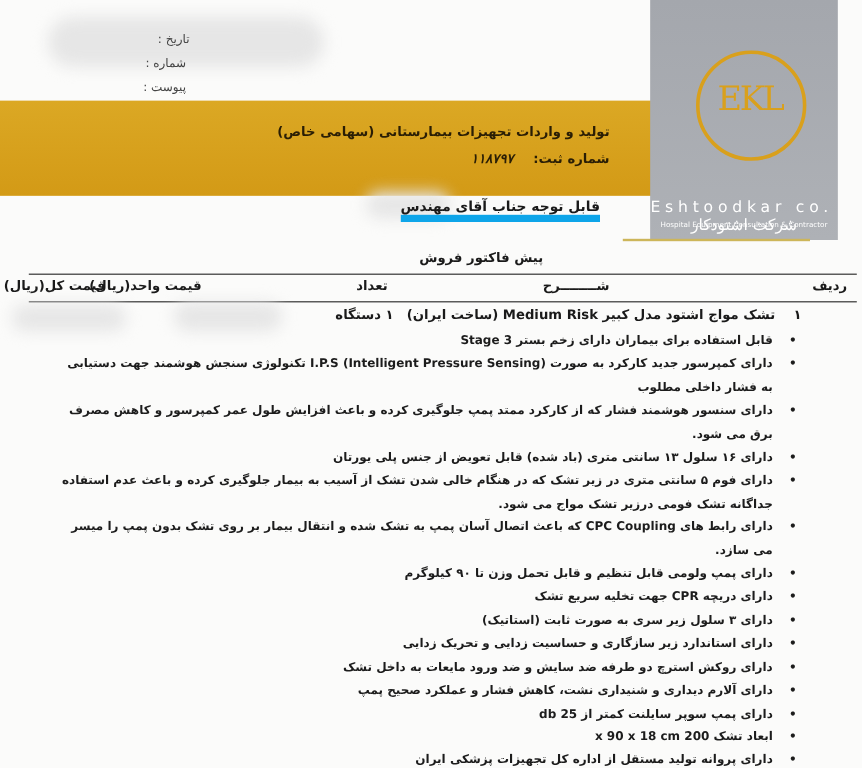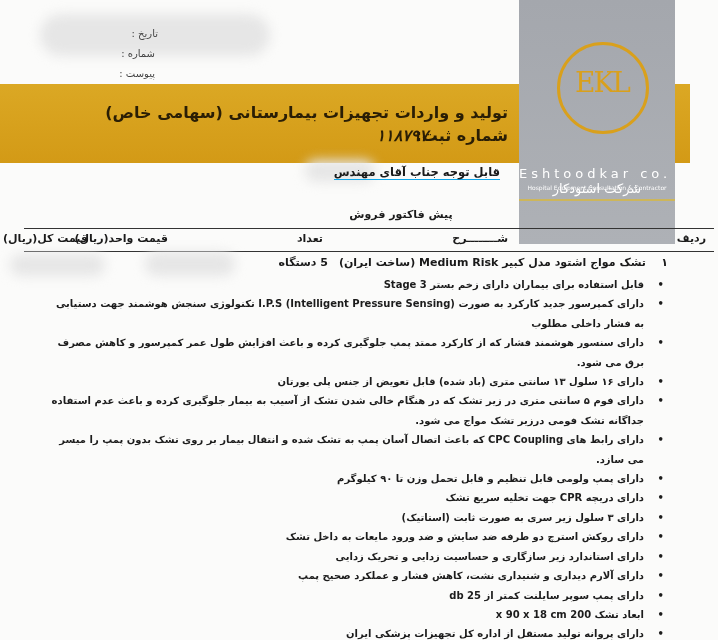--- a/index.html
+++ b/index.html
@@ -15,41 +15,41 @@
     filter:blur(6px);
   }
   
   .meta { font-size:10px; color:#444; direction:rtl; text-align:right; }
   
   .band {
     position:absolute; left:0; top:84px; width:690px; height:79px;
     background:#d9a21c;
     background-image:linear-gradient(180deg,#dba824 0%,#d39a16 100%);
   }
-  .band-text { position:absolute; direction:rtl; font-weight:bold; font-size:16px; color:#2a1e05; }
+  .band-text { position:absolute; direction:rtl; font-weight:bold; font-size:11px; color:#2a1e05; }
   
   .logo {
-    position:absolute; left:519px; top:0; width:156px; height:244px;
+    position:absolute; left:542px; top:0; width:156px; height:200px;
     background:#a7aab0;
     background-image:linear-gradient(180deg,#a4a7ad,#aeb1b6);
   }
   .logo-underline { position:absolute; left:519px; top:199px; width:156px; height:2px; background:#cdb65a; }
   .logo-circle {
     position:absolute; left:38px; top:42px; width:86px; height:86px;
     border:3px solid #d9a01c; border-radius:50%;
   }
   .logo-mono {
     position:absolute; left:48px; top:66px; width:70px; text-align:center;
     font-family:"DejaVu Serif", serif; font-size:28px; color:#d9a01c; letter-spacing:-2px;
   }
   .logo-fa { position:absolute; left:0; width:156px; top:146px; text-align:center; color:#fff; font-size:13px; direction:rtl; letter-spacing:1px;margin-top:35px; }
   .logo-en { position:absolute; left:0; width:156px; top:166px; text-align:left; color:#fff; font-size:13px; letter-spacing:4px; }
   .logo-sub { position:absolute; left:0; width:156px; top:184px; text-align:center; color:#fff; font-size:6px; }
   
-  .attn { position:absolute; right:218px; top:165px; direction:rtl; font-weight:bold; font-size:11.5px; border-bottom:1px solid #0ea5e9; }
+  .attn { position:absolute; right:218px; top:165px; direction:rtl; font-weight:bold; font-size:11.5px; border-bottom:6px solid #0ea5e9; }
   
   .title { position:absolute; left:0; width:718px; top:208px; text-align:center; font-weight:bold; font-size:11px; direction:rtl;padding-left:42px; }
   .rule { position:absolute; left:24px; width:690px; height:1px; background:#333; }
   .th { position:absolute; top:232px; font-weight:bold; font-size:11px; direction:rtl; }
   .row1 { position:absolute; top:256px; font-weight:bold; font-size:11px; direction:rtl; }
   ul.features {
     position:absolute; right:52px; top:275px; width:620px; margin:0; padding:0;
     list-style:none; direction:rtl; text-align:right;
   }
   ul.features li {
@@ -92,32 +92,32 @@
 <div class="th" style="right:210px;letter-spacing:2px;">شــــــــرح</div>
 <div class="th" style="right:395px;">تعداد</div>
 <div class="th" style="right:550px;">قیمت واحد(ریال)</div>
 <div class="th" style="right:630px;">قیمت کل(ریال)</div>
 <div class="rule" style="top:251px;"></div>
 
 <div class="blur" style="left:10px;top:254px;width:95px;height:22px;"></div>
 <div class="blur" style="left:145px;top:252px;width:90px;height:24px;"></div>
 <div class="row1" style="right:50px;">۱</div>
 <div class="row1" style="right:72px;">تشک مواج اشتود مدل کبیر  Medium Risk  (ساخت ایران)</div>
-<div class="row1" style="right:390px;">5 دستگاه</div>
+<div class="row1" style="right:390px;">۱ دستگاه</div>
 
 <ul class="features">
   <li>قابل استفاده برای بیماران دارای زخم بستر Stage 3</li>
   <li>دارای کمپرسور جدید کارکرد به صورت I.P.S (Intelligent Pressure Sensing) تکنولوژی سنجش هوشمند جهت دستیابی به فشار داخلی مطلوب</li>
   <li>دارای سنسور هوشمند فشار که از کارکرد ممتد پمپ جلوگیری کرده و باعث افزایش طول عمر کمپرسور و کاهش مصرف برق می شود.</li>
   <li>دارای ۱۶ سلول ۱۳ سانتی متری (باد شده) قابل تعویض از جنس پلی یورتان</li>
   <li>دارای فوم ۵ سانتی متری در زیر تشک که در هنگام خالی شدن تشک از آسیب به بیمار جلوگیری کرده و باعث عدم استفاده جداگانه تشک فومی درزیر تشک مواج می شود.</li>
   <li>دارای رابط های CPC Coupling که باعث اتصال آسان پمپ به تشک شده و انتقال بیمار بر روی تشک بدون پمپ را میسر می سازد.</li>
   <li>دارای پمپ ولومی قابل تنظیم و قابل تحمل وزن تا ۹۰ کیلوگرم</li>
   <li>دارای دریچه CPR جهت تخلیه سریع تشک</li>
   <li>دارای ۳ سلول زیر سری به صورت ثابت (استاتیک)</li>
+  <li>دارای استاندارد زیر سازگاری و حساسیت زدایی و تحریک زدایی</li>
   <li>دارای روکش استرچ دو طرفه ضد سایش و ضد ورود مایعات به داخل تشک</li>
-  <li>دارای استاندارد زیر سازگاری و حساسیت زدایی و تحریک زدایی</li>
   <li>دارای آلارم دیداری و شنیداری نشت، کاهش فشار و عملکرد صحیح پمپ</li>
   <li>دارای پمپ سوپر سایلنت کمتر از 25 db</li>
   <li>ابعاد تشک 200 x 90 x 18  cm</li>
   <li>دارای پروانه تولید مستقل از اداره کل تجهیزات پزشکی ایران</li>
 
 </ul>
 
 </body></html>

